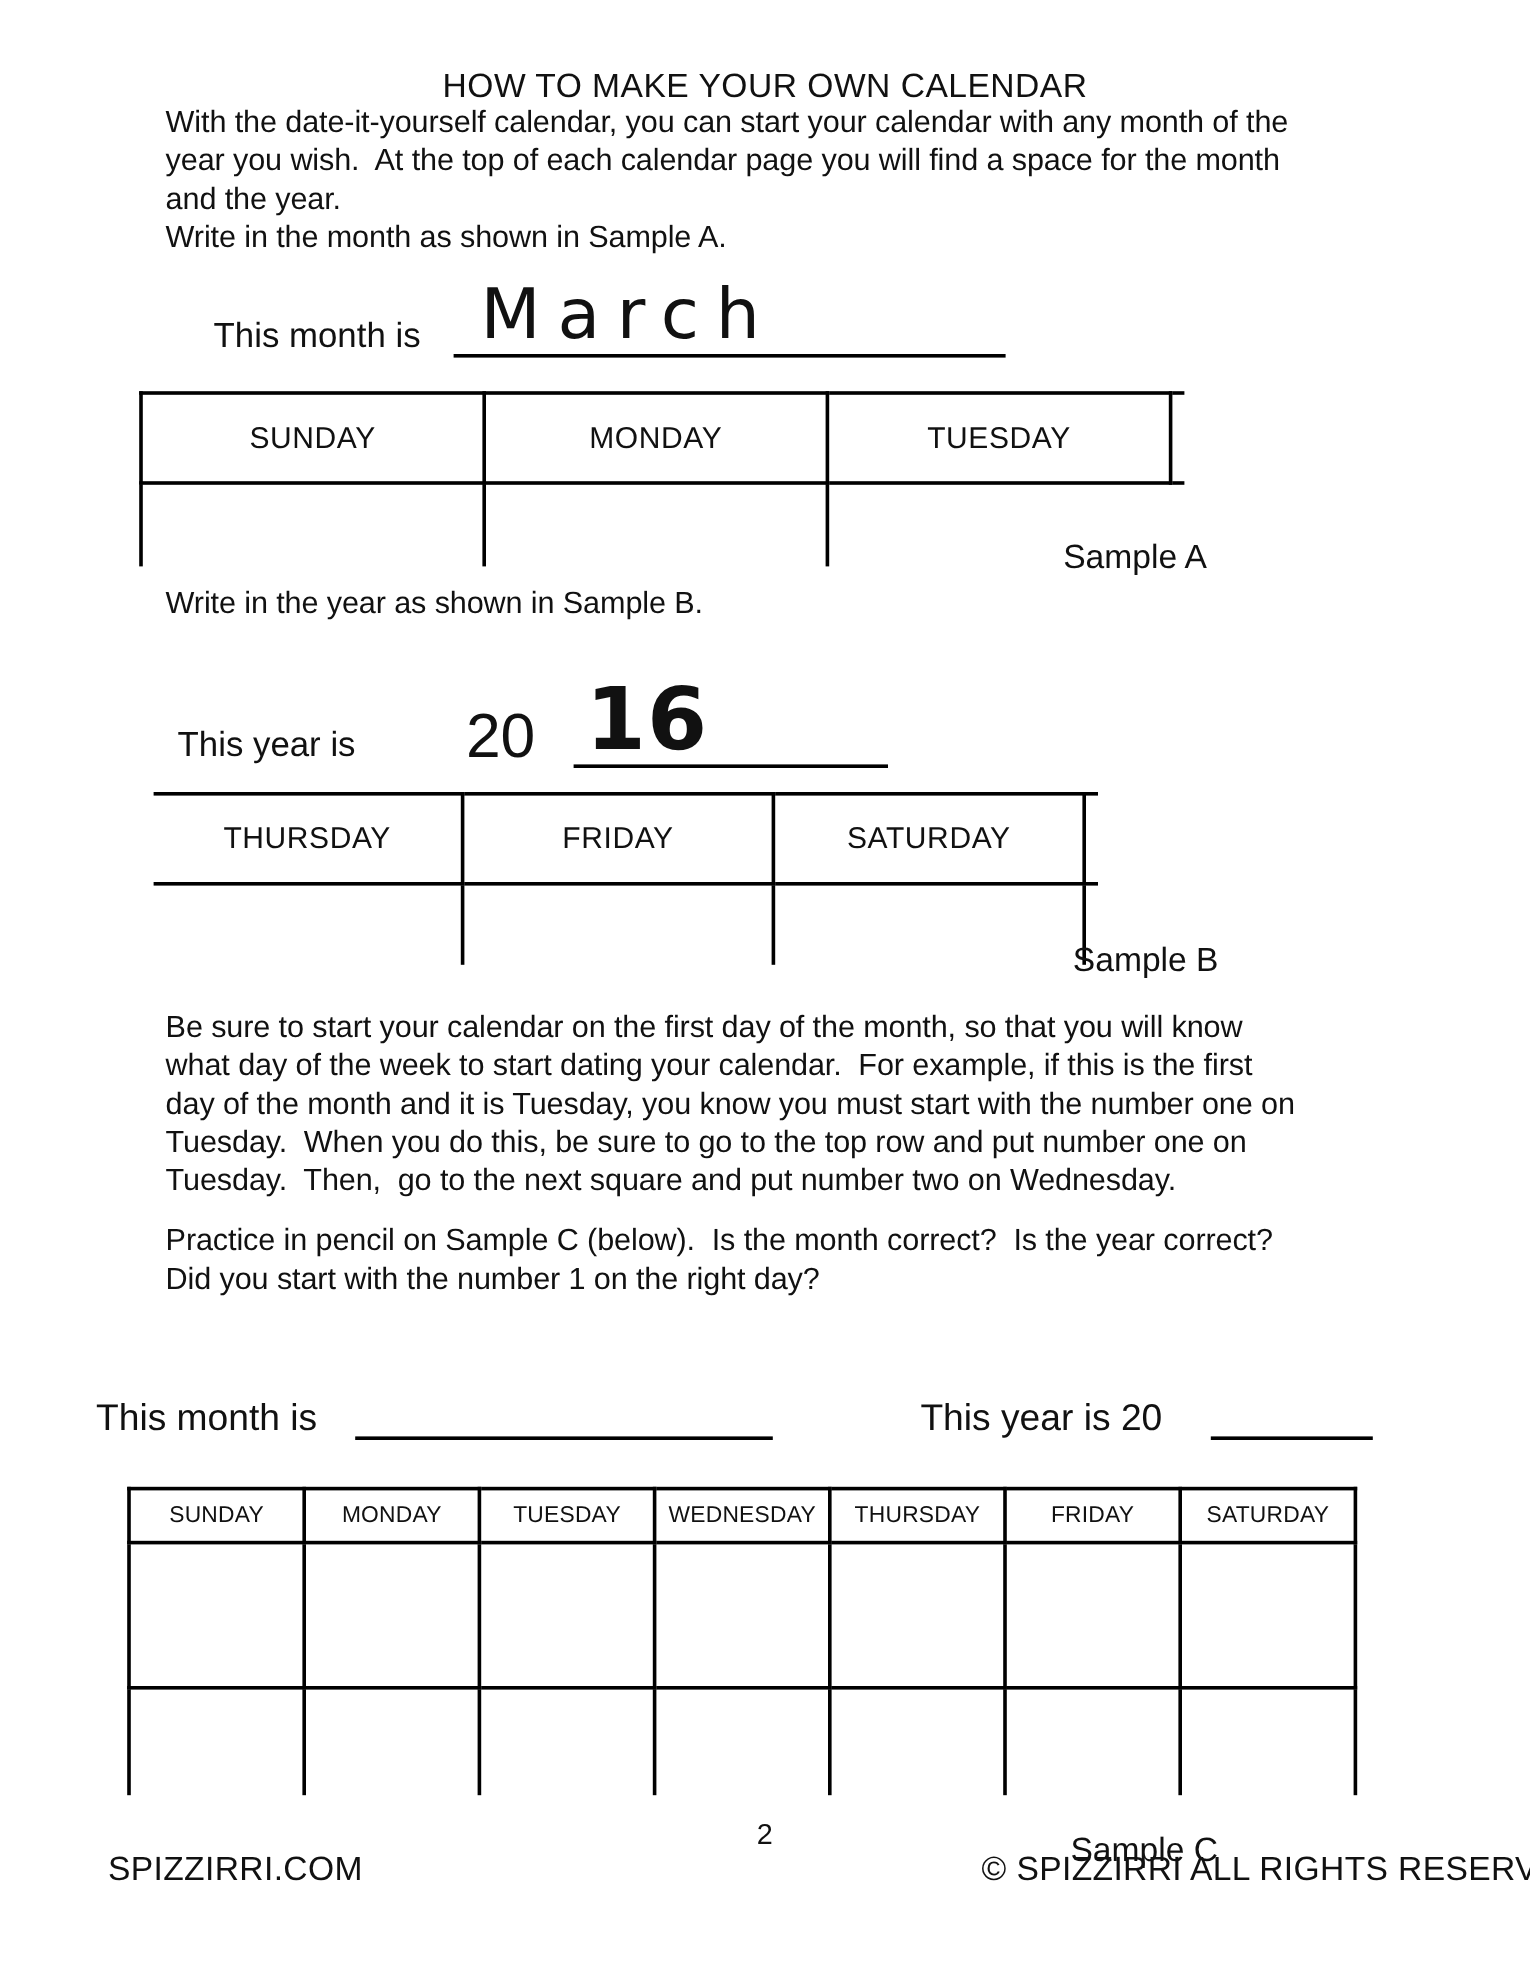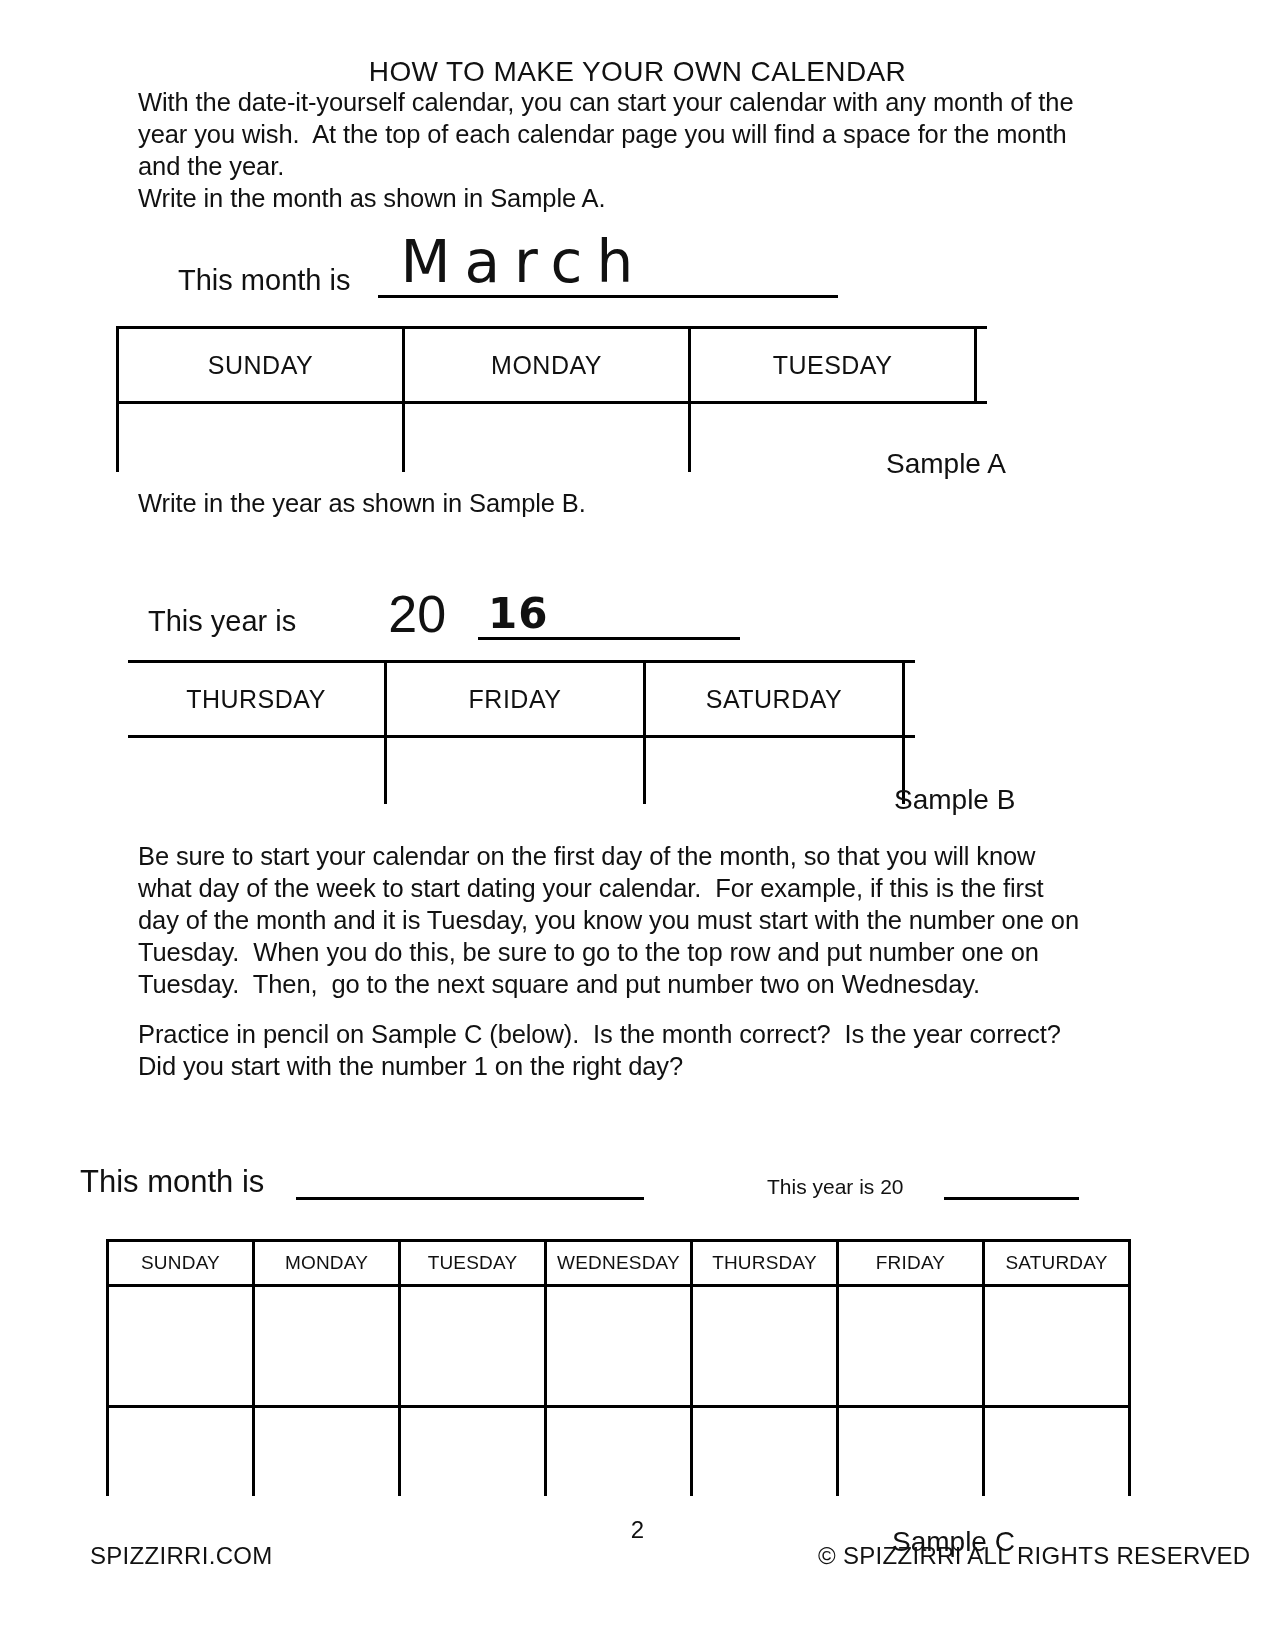--- a/index.html
+++ b/index.html
@@ -97,21 +97,21 @@
     white-space: nowrap;
   }
   .year-blank {
     width: 262px;
     height: 52px;
     margin-left: 8px;
   }
   .year-written {
     left: 10px;
     bottom: 2px;
-    font-size: 42px;
+    font-size: 72px;
     font-weight: bold;
     letter-spacing: 1px;
     line-height: 1;
   }
 
   
   .stable {
     position: absolute;
     border-collapse: collapse;
   }
@@ -147,21 +147,21 @@
   #label-sample-a { left: 886px; top: 448px; }
   #label-sample-b { left: 894px; top: 784px; }
   #label-sample-c { left: 892px; top: 1480px; margin-top: 46px; }
 
   
   .c-prompt-month { position: absolute; left: 80px;  top: 1155px; display:flex; align-items:flex-end;}
   .c-prompt-month .prompt-label { font-size: 31px; padding-bottom: 3px;}
   .c-month-blank { width: 348px; height: 42px; margin-left: 32px; }
 
   .c-prompt-year { position: absolute; left: 767px; top: 1155px; display:flex; align-items:flex-end;}
-  .c-prompt-year .prompt-label { font-size: 21px; padding-bottom: 3px;}
+  .c-prompt-year .prompt-label { font-size: 31px; padding-bottom: 3px;}
   .c-year-blank { width: 135px; height: 42px; margin-left: 40px; }
 
   #sample-c-table {
     position: absolute;
     left: 106px;
     top: 1239px;
     border-collapse: collapse;
   }
   #sample-c-table td {
     border: 3px solid #000;
@@ -174,21 +174,21 @@
     height: 42px;
     font-size: 19px;
     letter-spacing: 0.2px;
   }
   #sample-c-table tr.wk1 td { height: 118px; }
   #sample-c-table tr.wk2 td { height: 88px; border-bottom: none; }
 
   
   .footer-item {
     position: absolute;
-    font-size: 24px;
+    font-size: 28px;
     letter-spacing: 0.3px;
     white-space: nowrap;
   }
   #footer-site { left: 90px; top: 1542px; }
   #footer-page { left: 0; top: 1516px; width: 1275px; text-align: center; font-size: 24px; }
   #footer-copy { left: 818px; top: 1542px; }
 </style>
 </head>
 <body>
 

